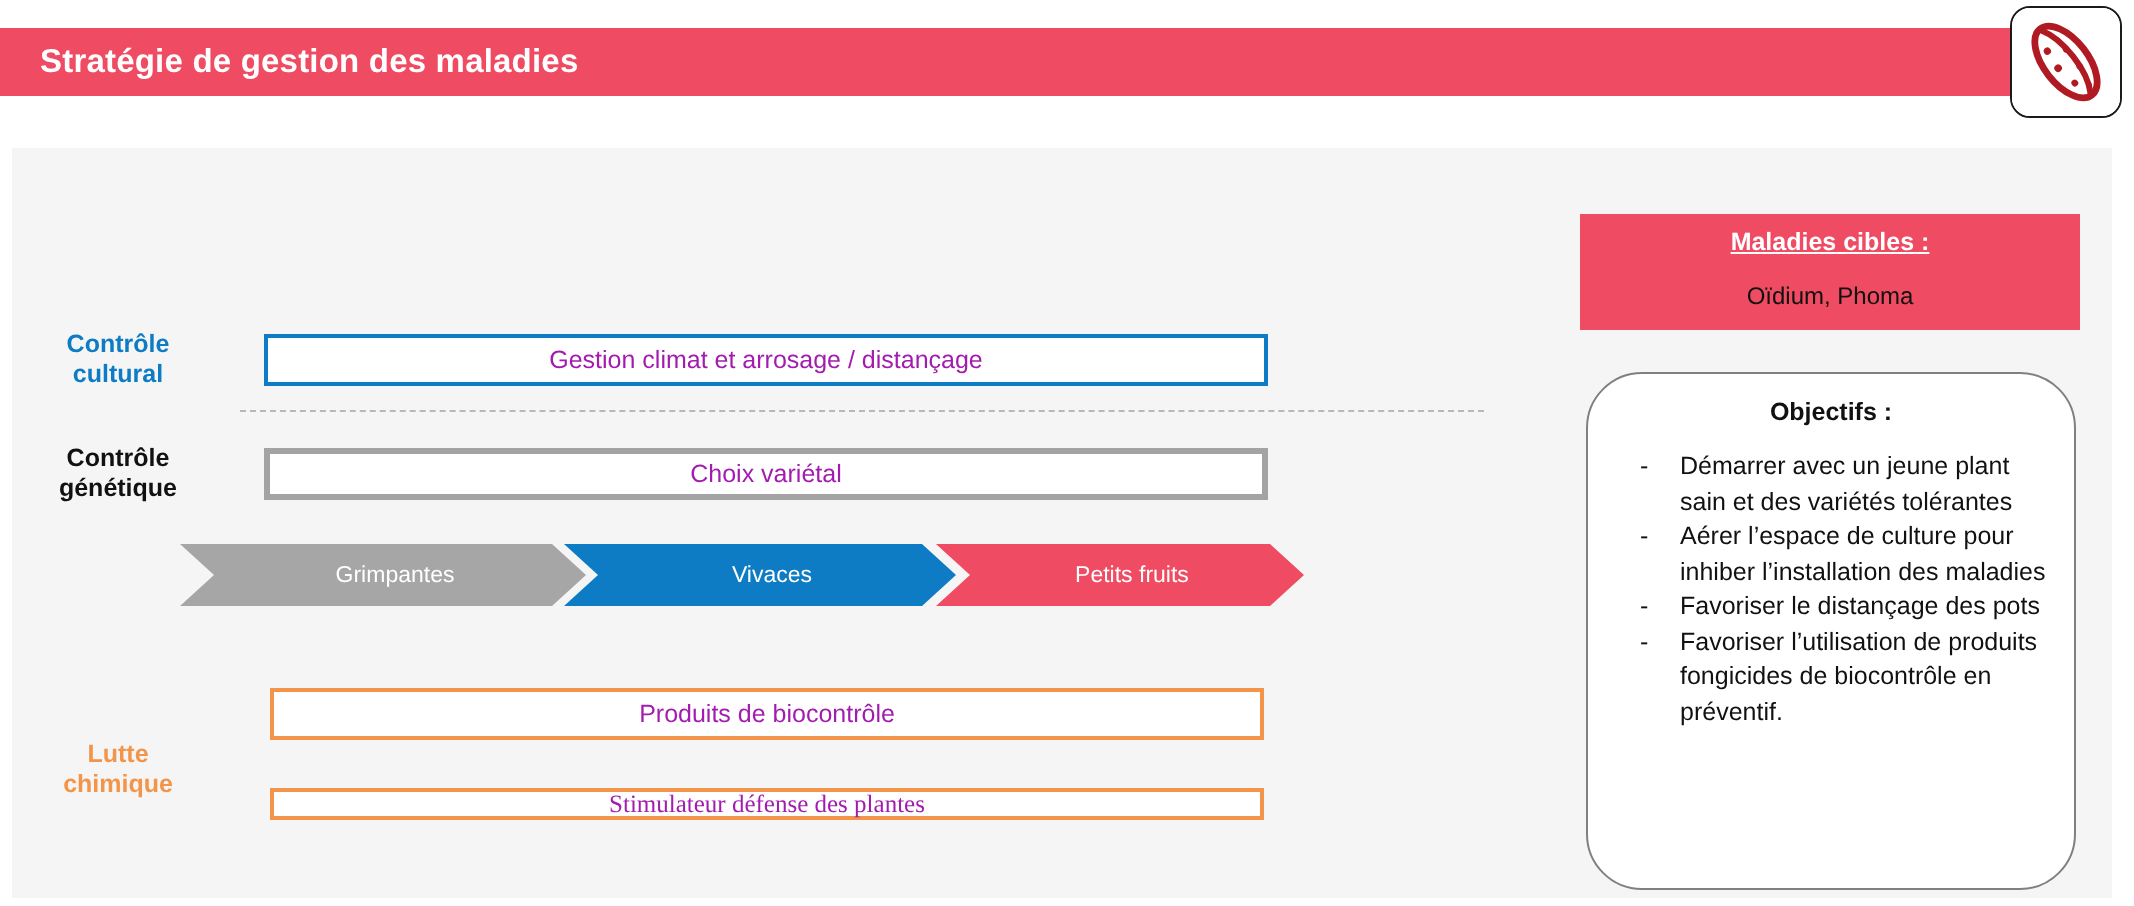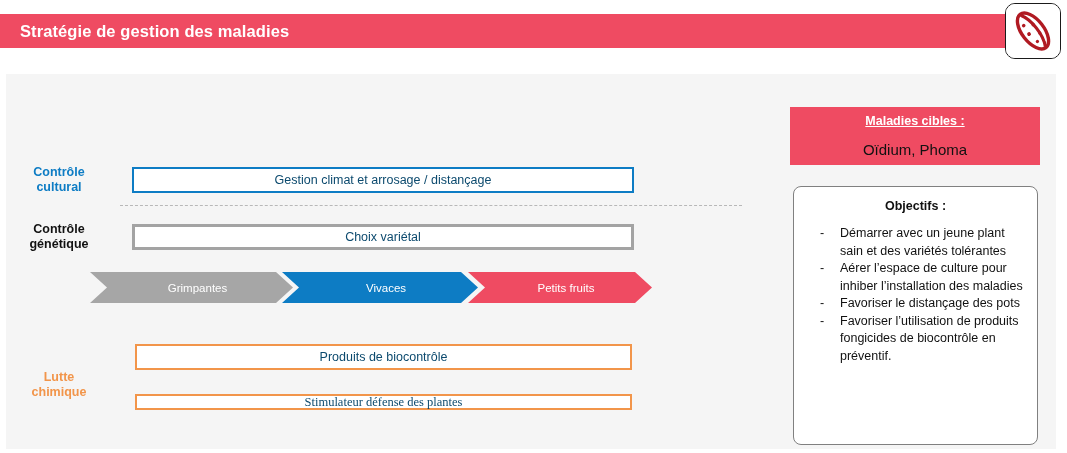--- a/index.html
+++ b/index.html
@@ -79,21 +79,21 @@
 
   
   .practice-box {
     position: absolute;
     box-sizing: border-box;
     background: #ffffff;
     display: flex;
     align-items: center;
     justify-content: center;
     font-size: 12.5px;
-    color: #0c4a6e;
+    color: #a21caf;
   }
   .pb-climat {
     left: 132px; top: 167px; width: 502px; height: 26px;
     border: 2.5px solid #0d7cc4;
   }
   .pb-variete {
     left: 132px; top: 224px; width: 502px; height: 26px;
     border: 3px solid #a3a3a3;
   }
   .pb-biocontrole {
@@ -155,35 +155,35 @@
   }
   .maladies-title {
     color: #ffffff;
     font-size: 12.5px;
     font-weight: bold;
     text-decoration: underline;
     display: block;
   }
   .maladies-value {
     color: #111111;
-    font-size: 15px;
+    font-size: 12px;
     display: block;
     margin-top: 13px;
   }
 
   
   .objectifs {
     position: absolute;
     left: 793px;
     top: 186px;
     width: 245px;
     height: 259px;
     background: #ffffff;
     border: 1px solid #808080;
-    border-radius: 8px;
+    border-radius: 28px;
     box-sizing: border-box;
     padding: 12px 14px 0 14px;
   }
   .objectifs-title {
     text-align: center;
     font-size: 12.5px;
     font-weight: bold;
     color: #111111;
     margin-bottom: 12px;
   }

